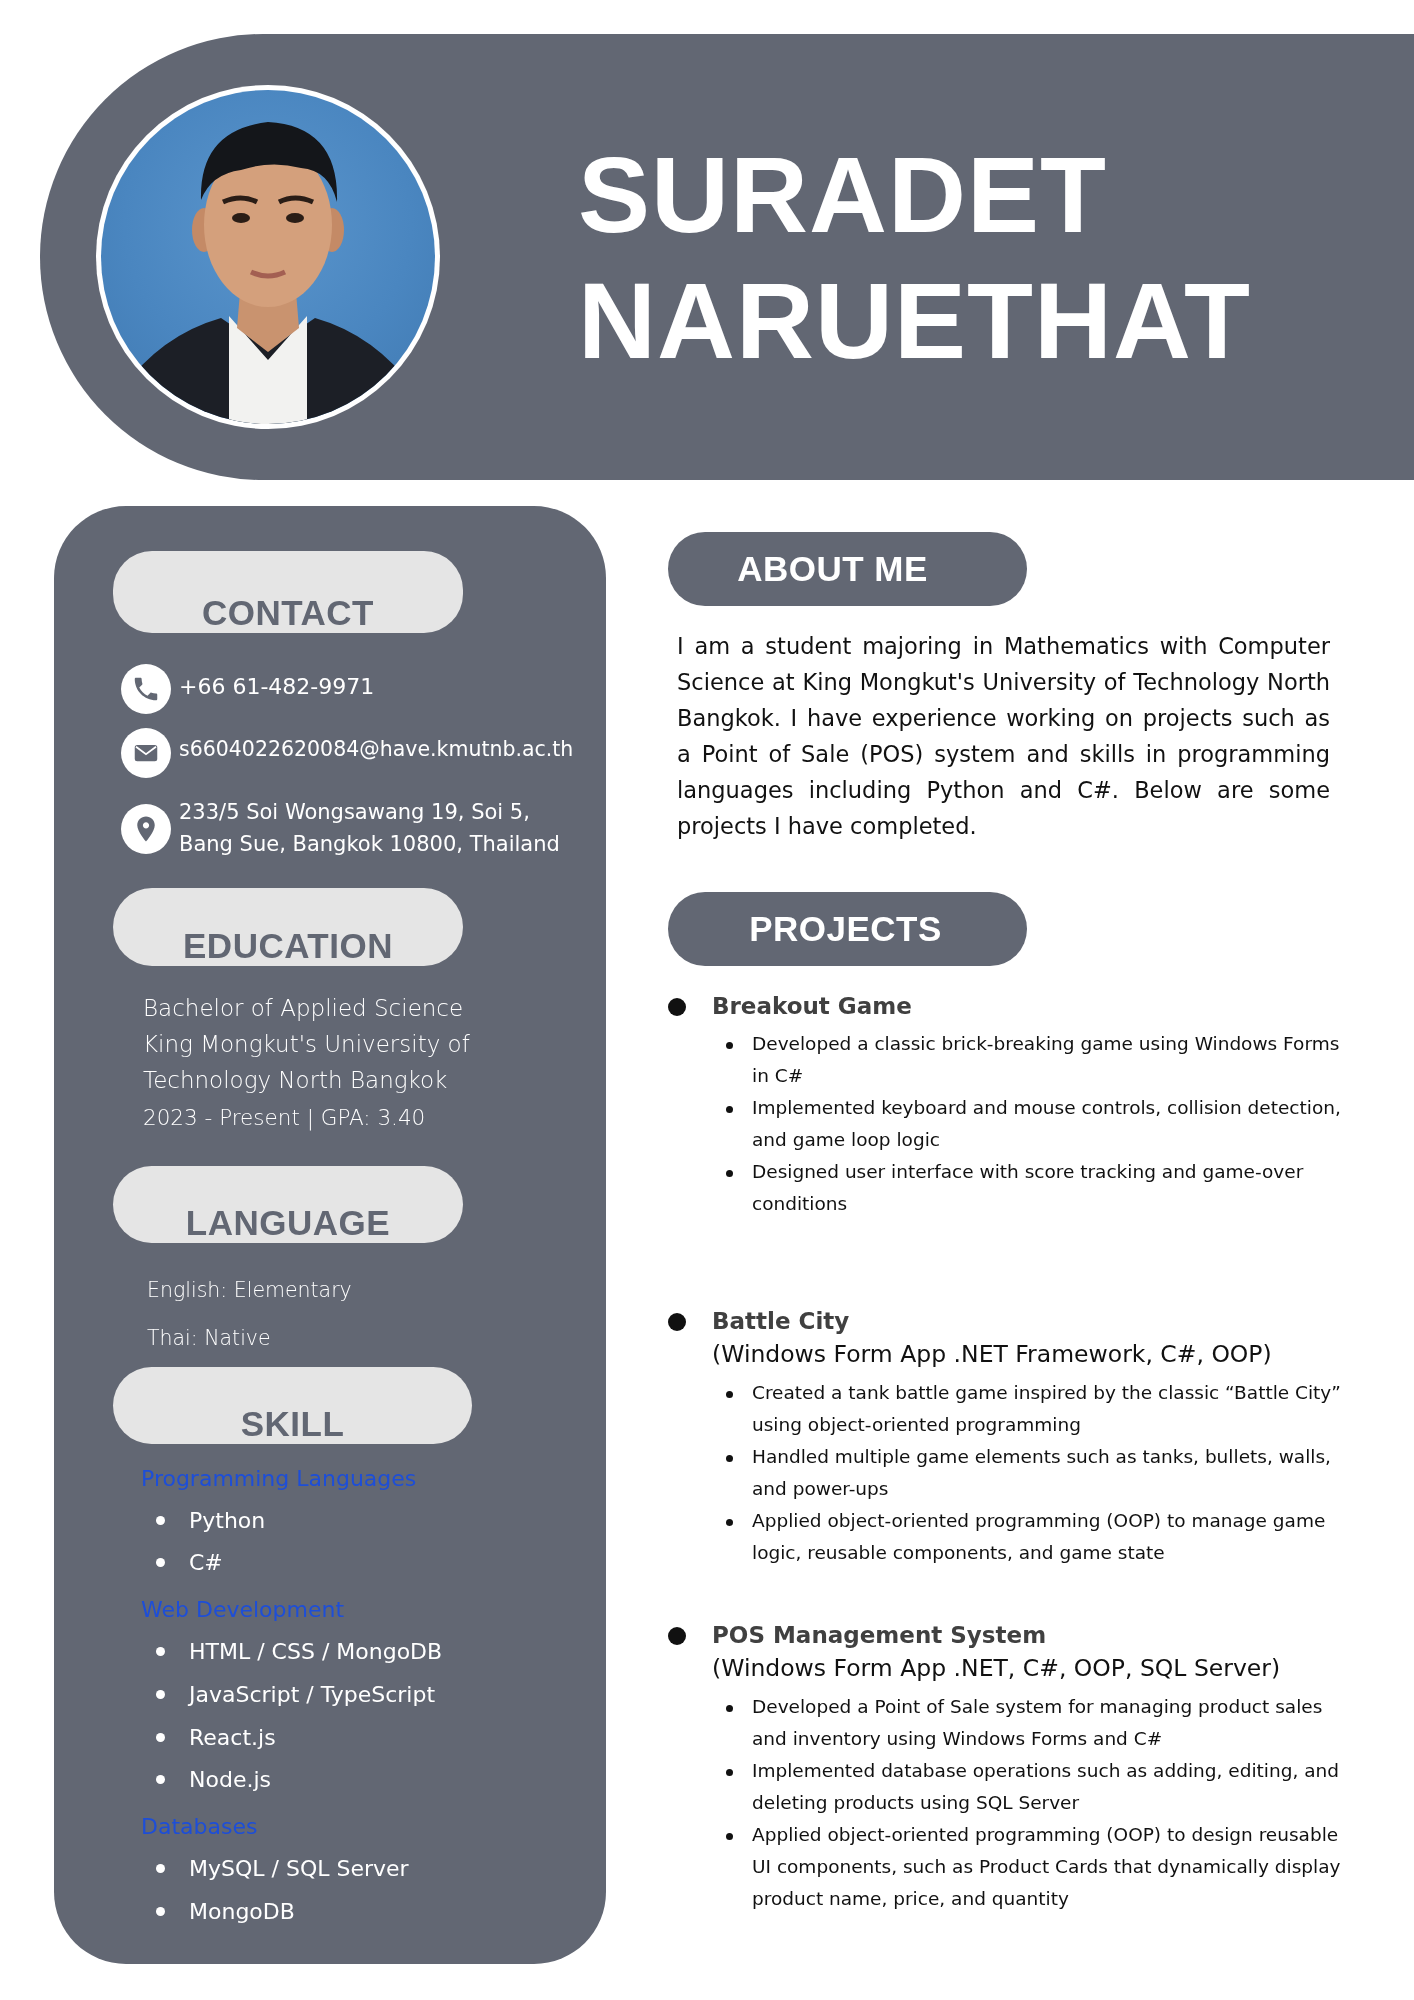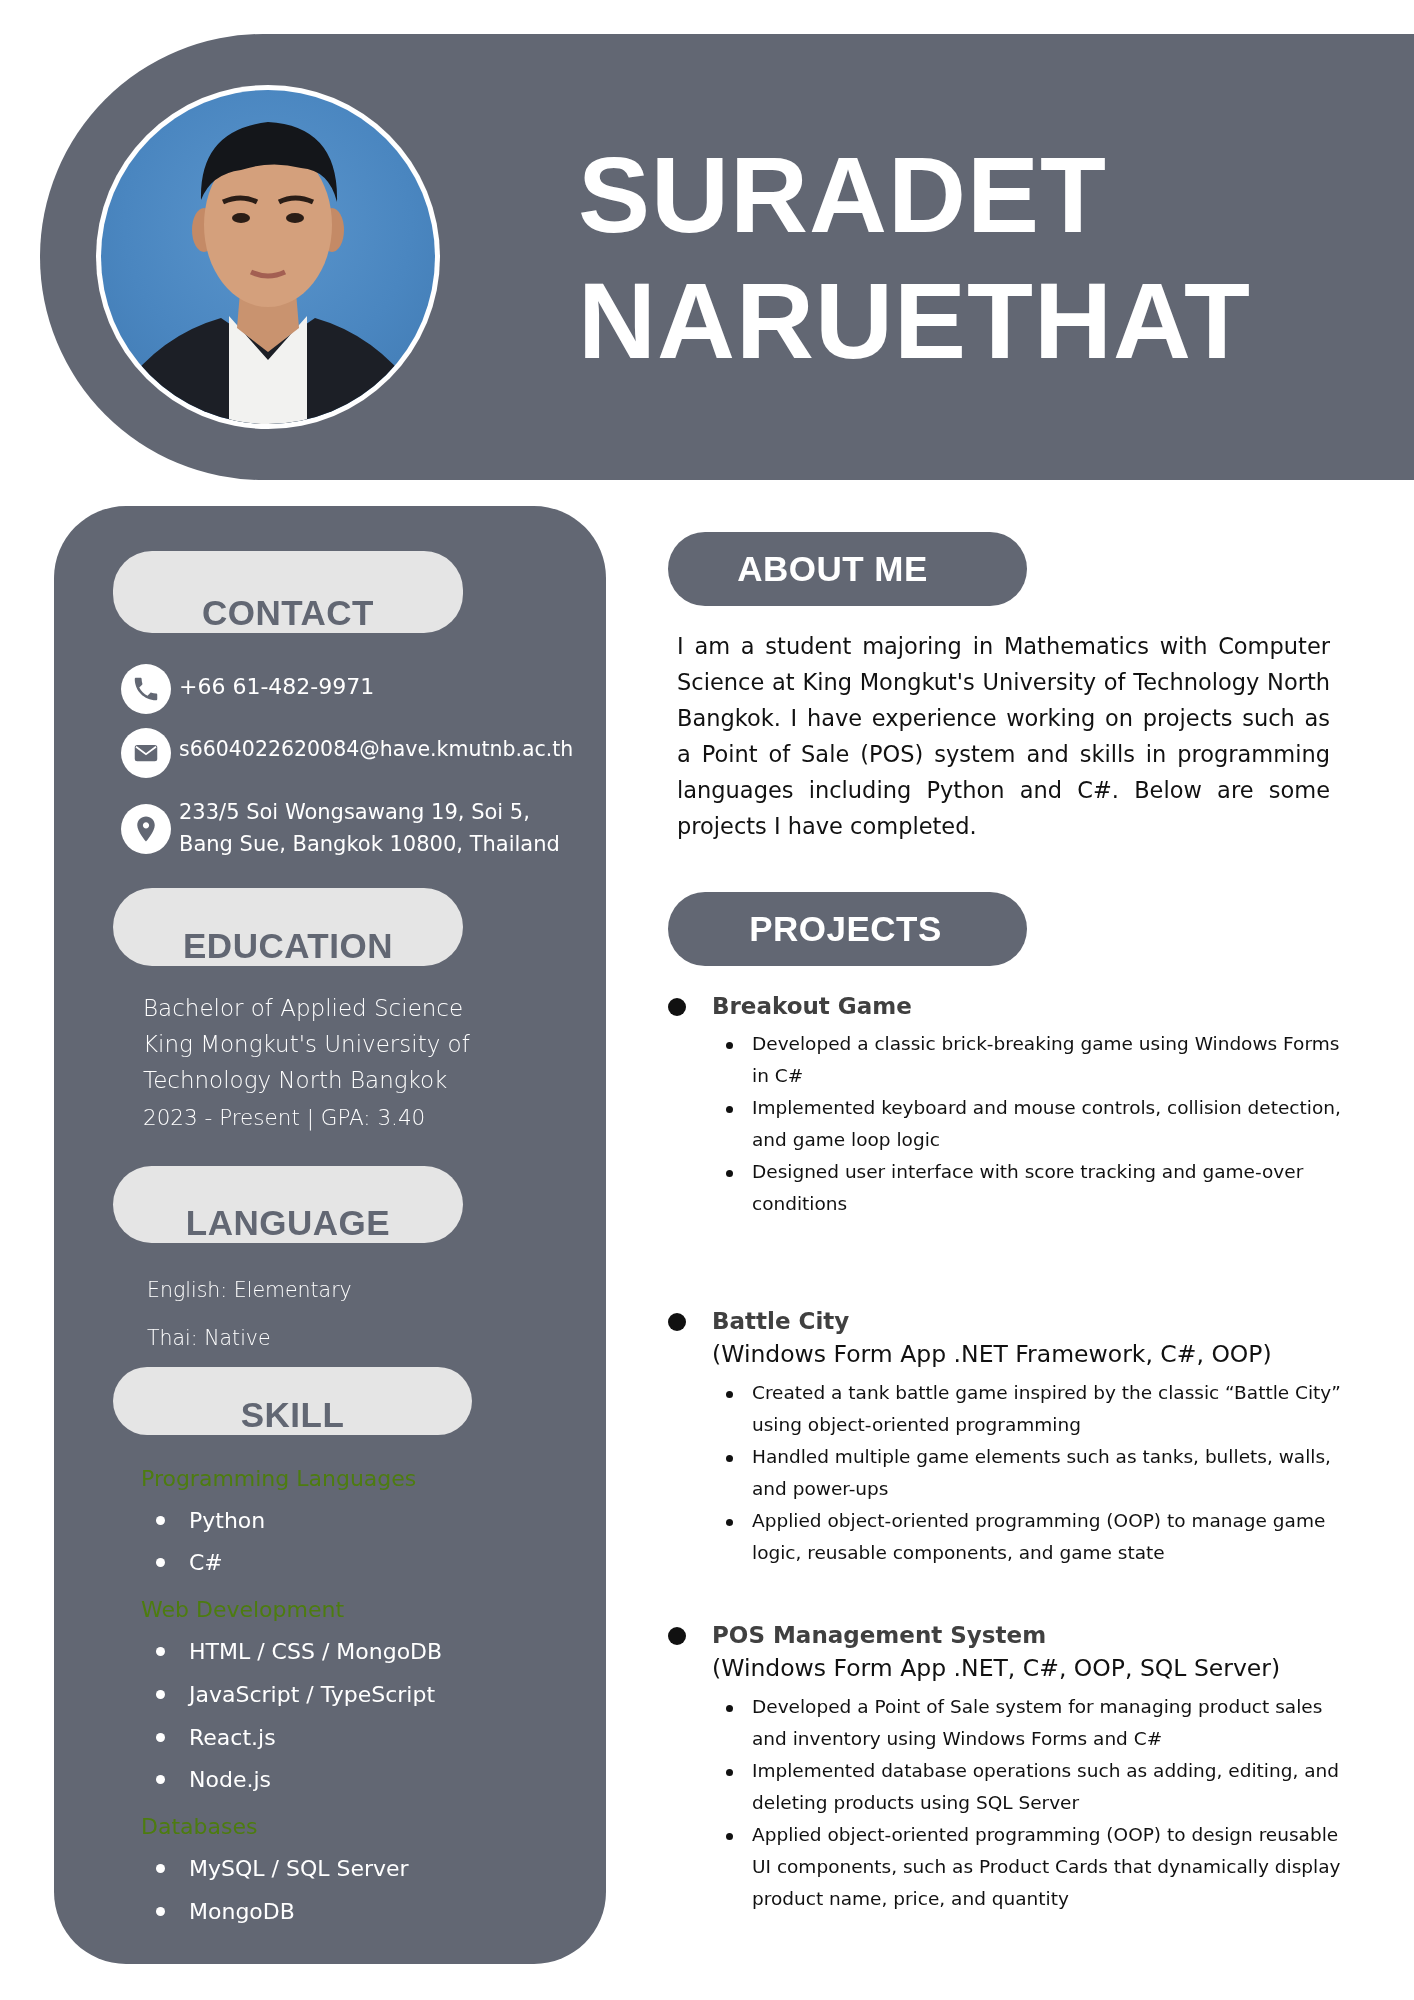--- a/index.html
+++ b/index.html
@@ -45,21 +45,21 @@
   .side-text { position: absolute; color: #ffffff; font-family: "DejaVu Sans", sans-serif; font-weight: 300; white-space: nowrap; }
 
   .contact-row { position: absolute; left: 121px; display: flex; align-items: flex-start; }
   .contact-icon {
     width: 50px; height: 50px; border-radius: 50%; background: #ffffff;
     display: flex; align-items: center; justify-content: center; flex: none;
   }
   .contact-icon svg { width: 30px; height: 30px; }
   .contact-text { color: #fff; font-family: "DejaVu Sans", sans-serif; font-size: 21px; line-height: 32px; margin-left: 8px; white-space: nowrap; }
 
-  .skill-cat { position: absolute; left: 141px; color: #4d7c0f; font-family: "DejaVu Sans", sans-serif; font-size: 22px; }
+  .skill-cat { position: absolute; left: 141px; color: #1d4ed8; font-family: "DejaVu Sans", sans-serif; font-size: 22px; }
   .skill-item { position: absolute; left: 156px; color: #fff; font-family: "DejaVu Sans", sans-serif; font-size: 22px; display: flex; align-items: center; }
   .skill-item .dot { width: 9px; height: 9px; border-radius: 50%; background: #fff; margin-right: 24px; }
 
   .about {
     position: absolute; left: 677px; top: 628px; width: 653px;
     font-family: "DejaVu Sans", sans-serif; font-size: 22.5px; line-height: 36px;
     color: #111; text-align: justify;
   }
 
   .project { position: absolute; left: 668px; width: 690px; }
@@ -163,21 +163,21 @@
 </div>
 
 <div class="pill pill-white" style="left:113px; top:1166px; width:350px; height:77px;">
   <span>LANGUAGE</span>
 </div>
 <div class="side-text" style="left:147px; top:1266px; font-size:20.5px; line-height:48px;">
   <div>English: Elementary</div>
   <div>Thai: Native</div>
 </div>
 
-<div class="pill pill-white" style="left:113px; top:1367px; width:359px; height:68px;">
+<div class="pill pill-white" style="left:113px; top:1367px; width:359px; height:77px;">
   <span>SKILL</span>
 </div>
 
 <div class="skill-cat" style="top:1466px;">Programming Languages</div>
 <div class="skill-item" style="top:1508px;">
     <span class="dot"></span>
     <span>Python</span>
   </div>
 <div class="skill-item" style="top:1550px;">
     <span class="dot"></span>

